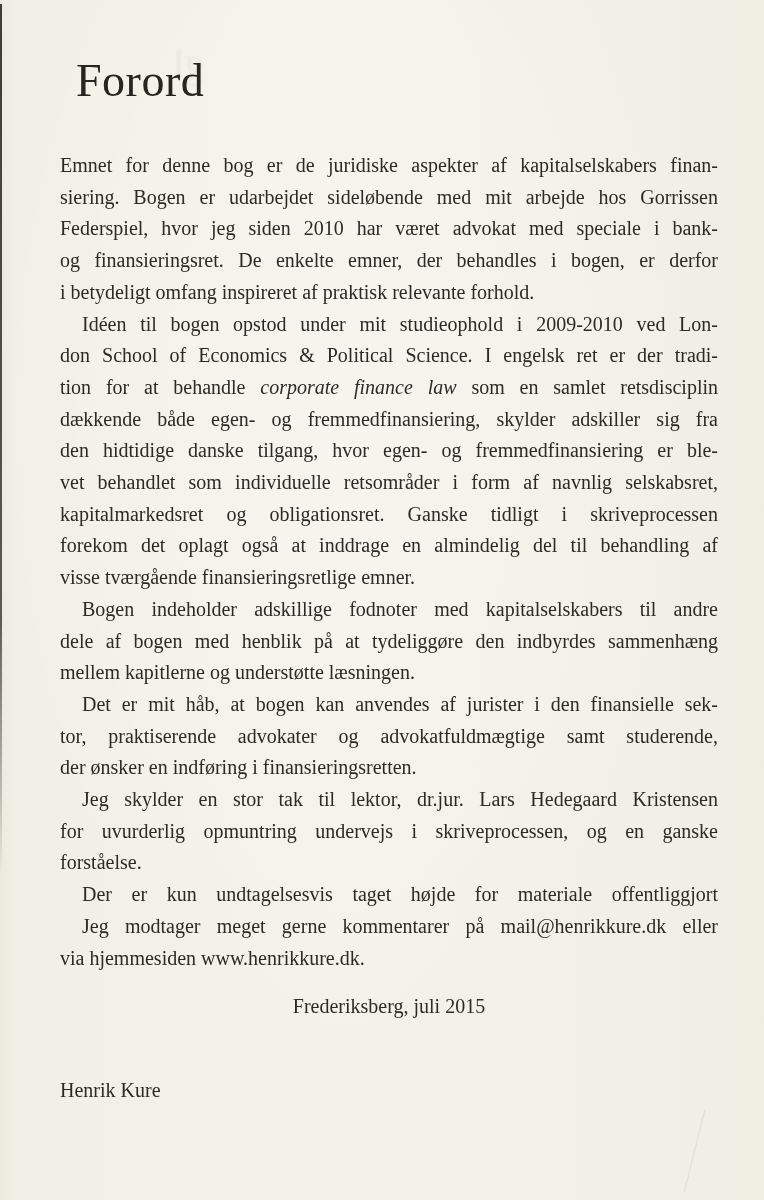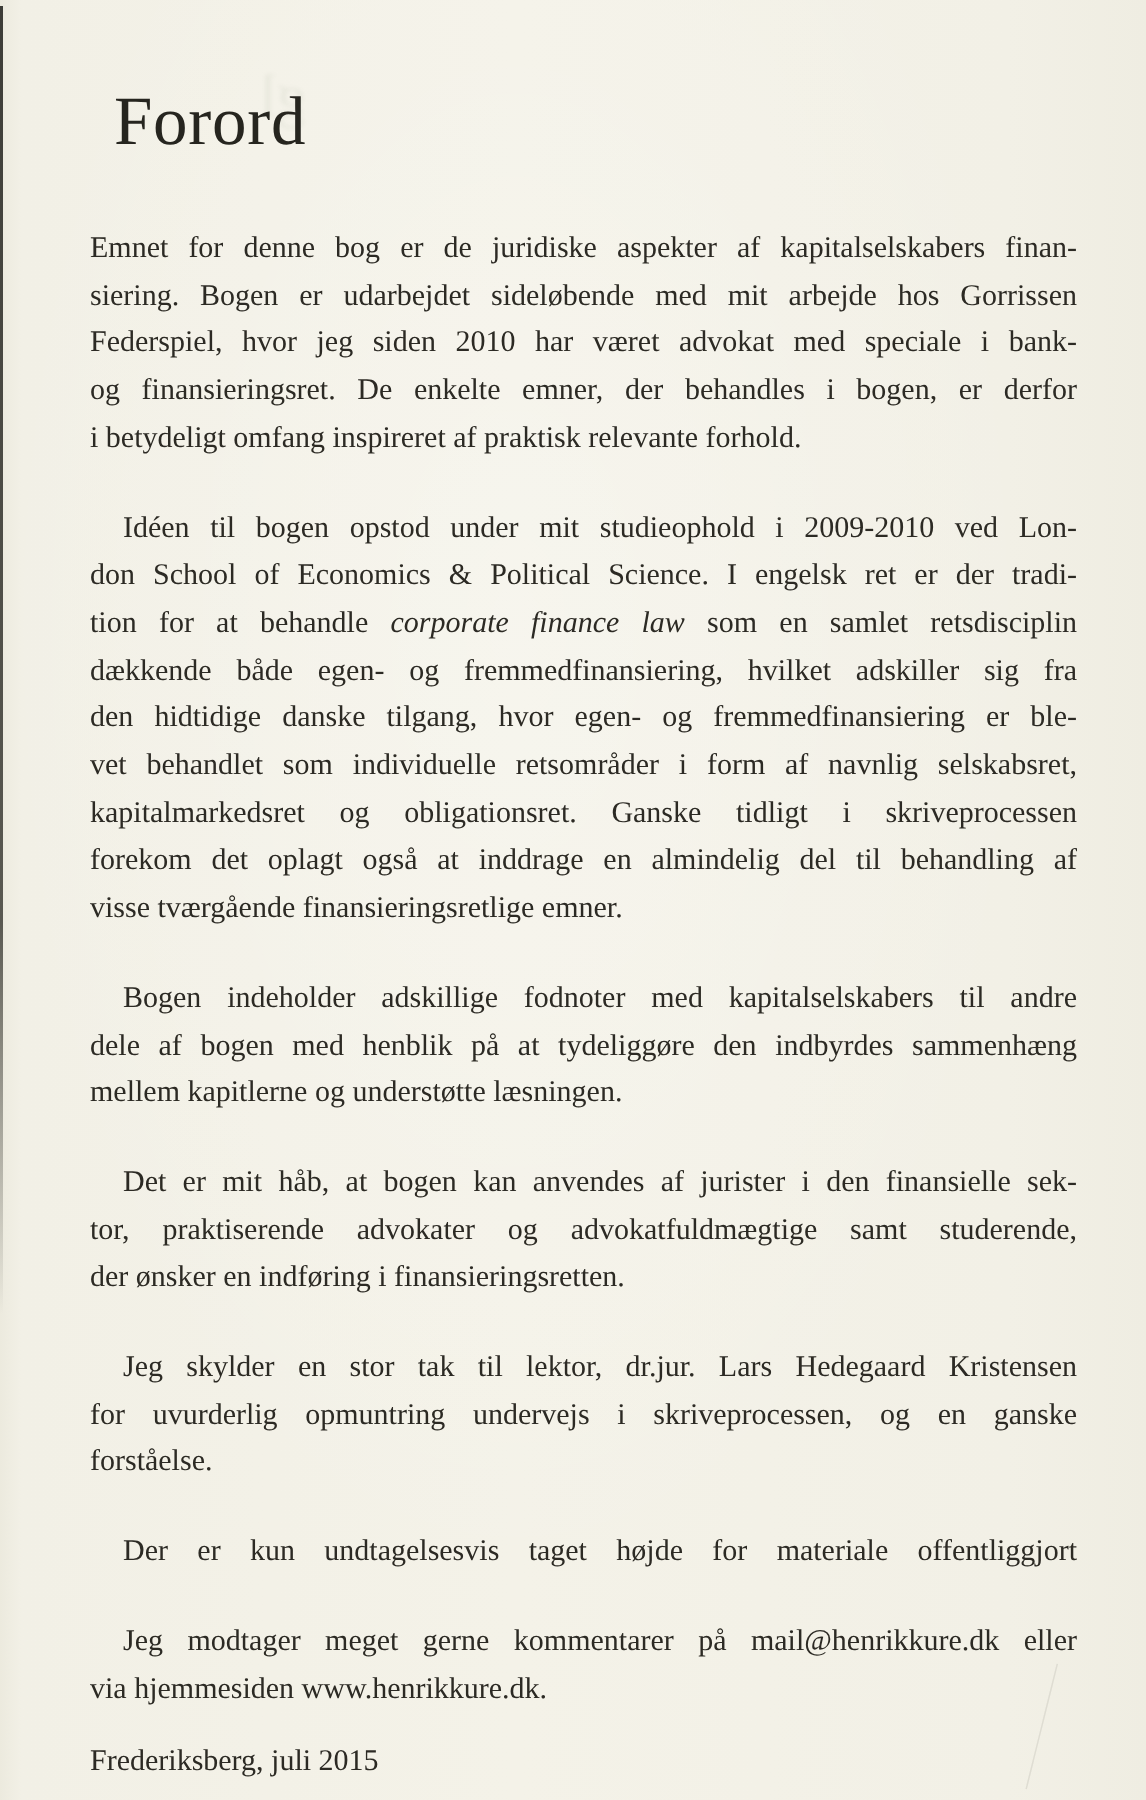--- a/index.html
+++ b/index.html
@@ -76,25 +76,25 @@
     font-size: 20px;
     line-height: 31.7px;
     text-rendering: optimizeLegibility;
   }
   .ln {
     text-align: justify;
     text-align-last: justify;
     white-space: normal;
   }
   .ln.last { text-align-last: left; }
-  .ln.ind  { text-indent: 22px; margin-top: 28px; }
+  .ln.ind  { text-indent: 22px; }
   .it { font-style: italic; }
   .dateline {
     margin-top: 17px;
-    text-align: left;
+    text-align: center;
   }
   .signature {
     margin-top: 52px;
     text-align: left;
   }
 </style>
 </head>
 <body>
 
 <div class="page">
@@ -109,21 +109,21 @@
     <div class="body-text">
 
       <div class="ln"><span>Emnet for denne bog er de juridiske aspekter af kapitalselskabers finan-</span></div>
         <div class="ln"><span>siering. Bogen er udarbejdet sideløbende med mit arbejde hos Gorrissen</span></div>
         <div class="ln"><span>Federspiel, hvor jeg siden 2010 har været advokat med speciale i bank-</span></div>
         <div class="ln"><span>og finansieringsret. De enkelte emner, der behandles i bogen, er derfor</span></div>
         <div class="ln last"><span>i betydeligt omfang inspireret af praktisk relevante forhold.</span></div>
         <div class="ln ind"><span>Idéen til bogen opstod under mit studieophold i 2009-2010 ved Lon-</span></div>
         <div class="ln"><span>don School of Economics &amp; Political Science. I engelsk ret er der tradi-</span></div>
         <div class="ln"><span>tion for at behandle </span><span class="it">corporate finance law</span><span> som en samlet retsdisciplin</span></div>
-        <div class="ln"><span>dækkende både egen- og fremmedfinansiering, hvilket adskiller sig fra</span></div>
+        <div class="ln"><span>dækkende både egen- og fremmedfinansiering, skylder adskiller sig fra</span></div>
         <div class="ln"><span>den hidtidige danske tilgang, hvor egen- og fremmedfinansiering er ble-</span></div>
         <div class="ln"><span>vet behandlet som individuelle retsområder i form af navnlig selskabsret,</span></div>
         <div class="ln"><span>kapitalmarkedsret og obligationsret. Ganske tidligt i skriveprocessen</span></div>
         <div class="ln"><span>forekom det oplagt også at inddrage en almindelig del til behandling af</span></div>
         <div class="ln last"><span>visse tværgående finansieringsretlige emner.</span></div>
         <div class="ln ind"><span>Bogen indeholder adskillige fodnoter med kapitalselskabers til andre</span></div>
         <div class="ln"><span>dele af bogen med henblik på at tydeliggøre den indbyrdes sammenhæng</span></div>
         <div class="ln last"><span>mellem kapitlerne og understøtte læsningen.</span></div>
         <div class="ln ind"><span>Det er mit håb, at bogen kan anvendes af jurister i den finansielle sek-</span></div>
         <div class="ln"><span>tor, praktiserende advokater og advokatfuldmægtige samt studerende,</span></div>

